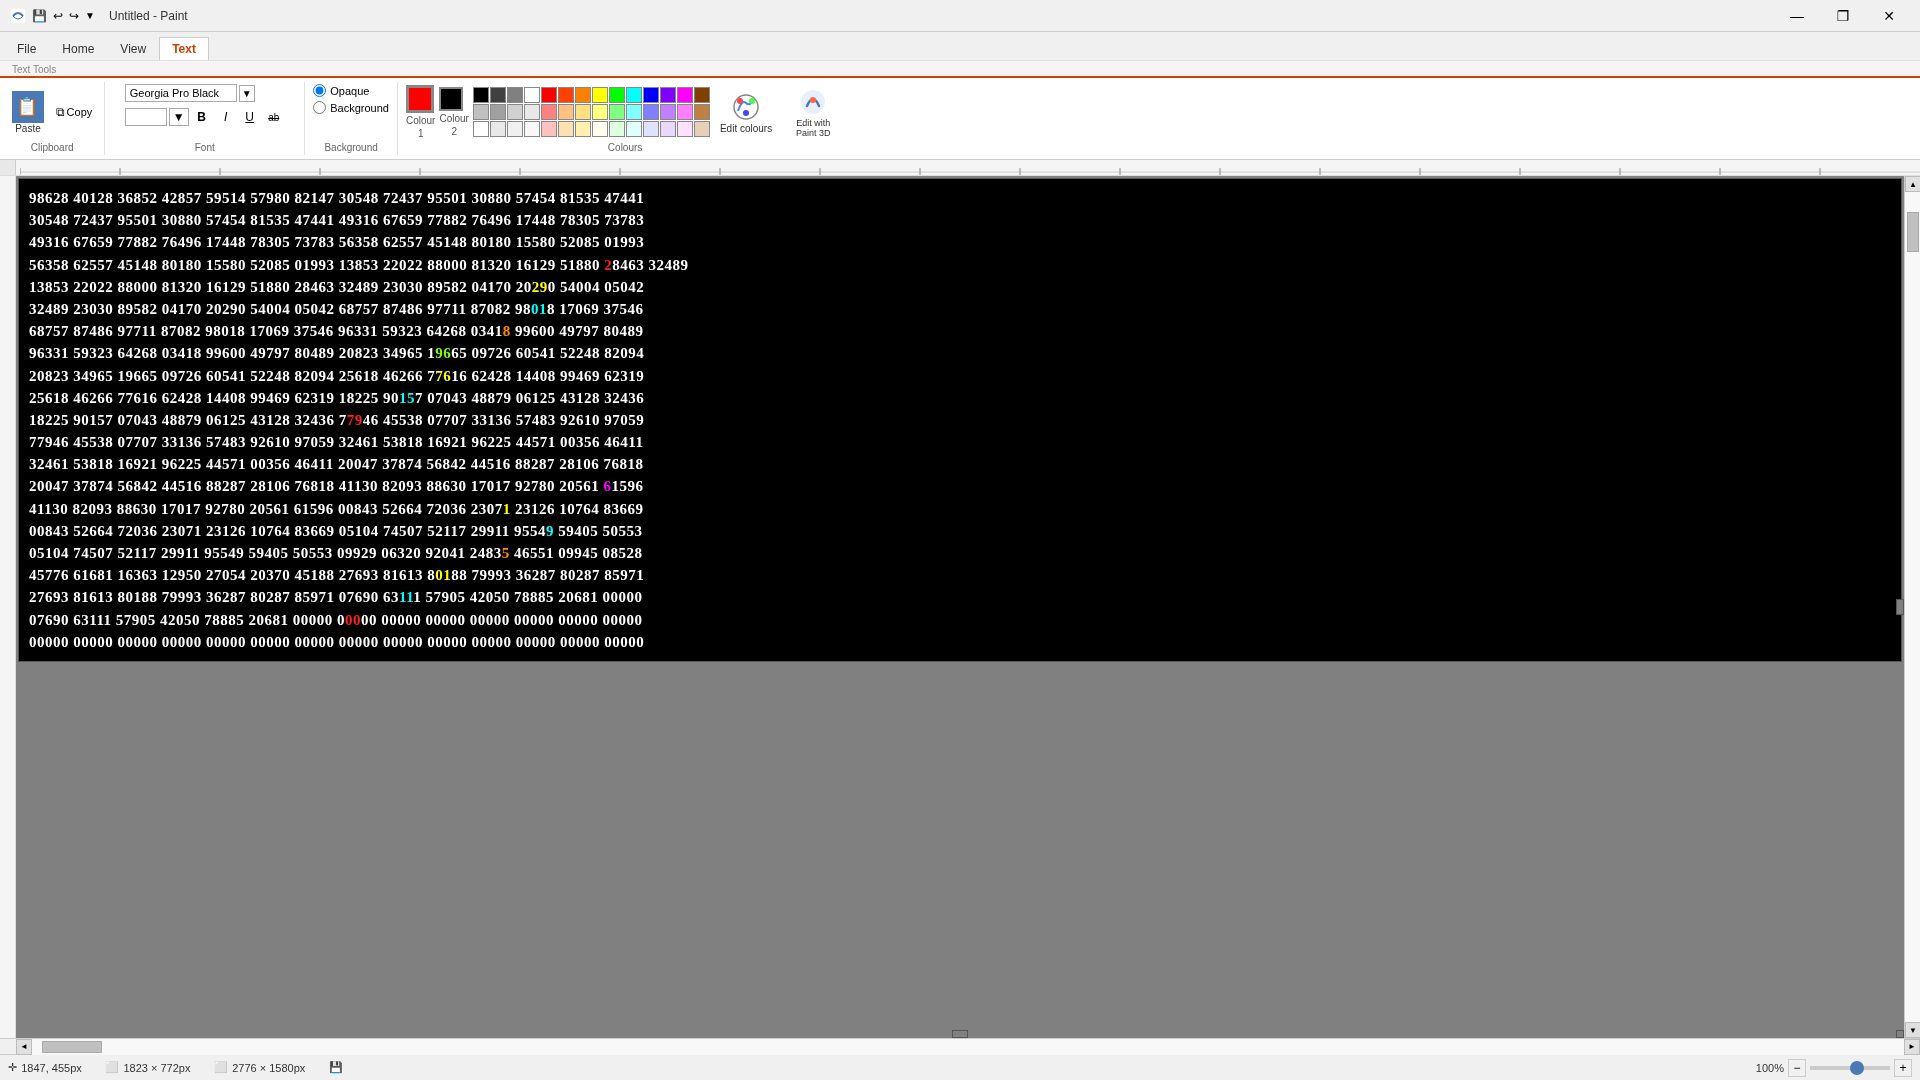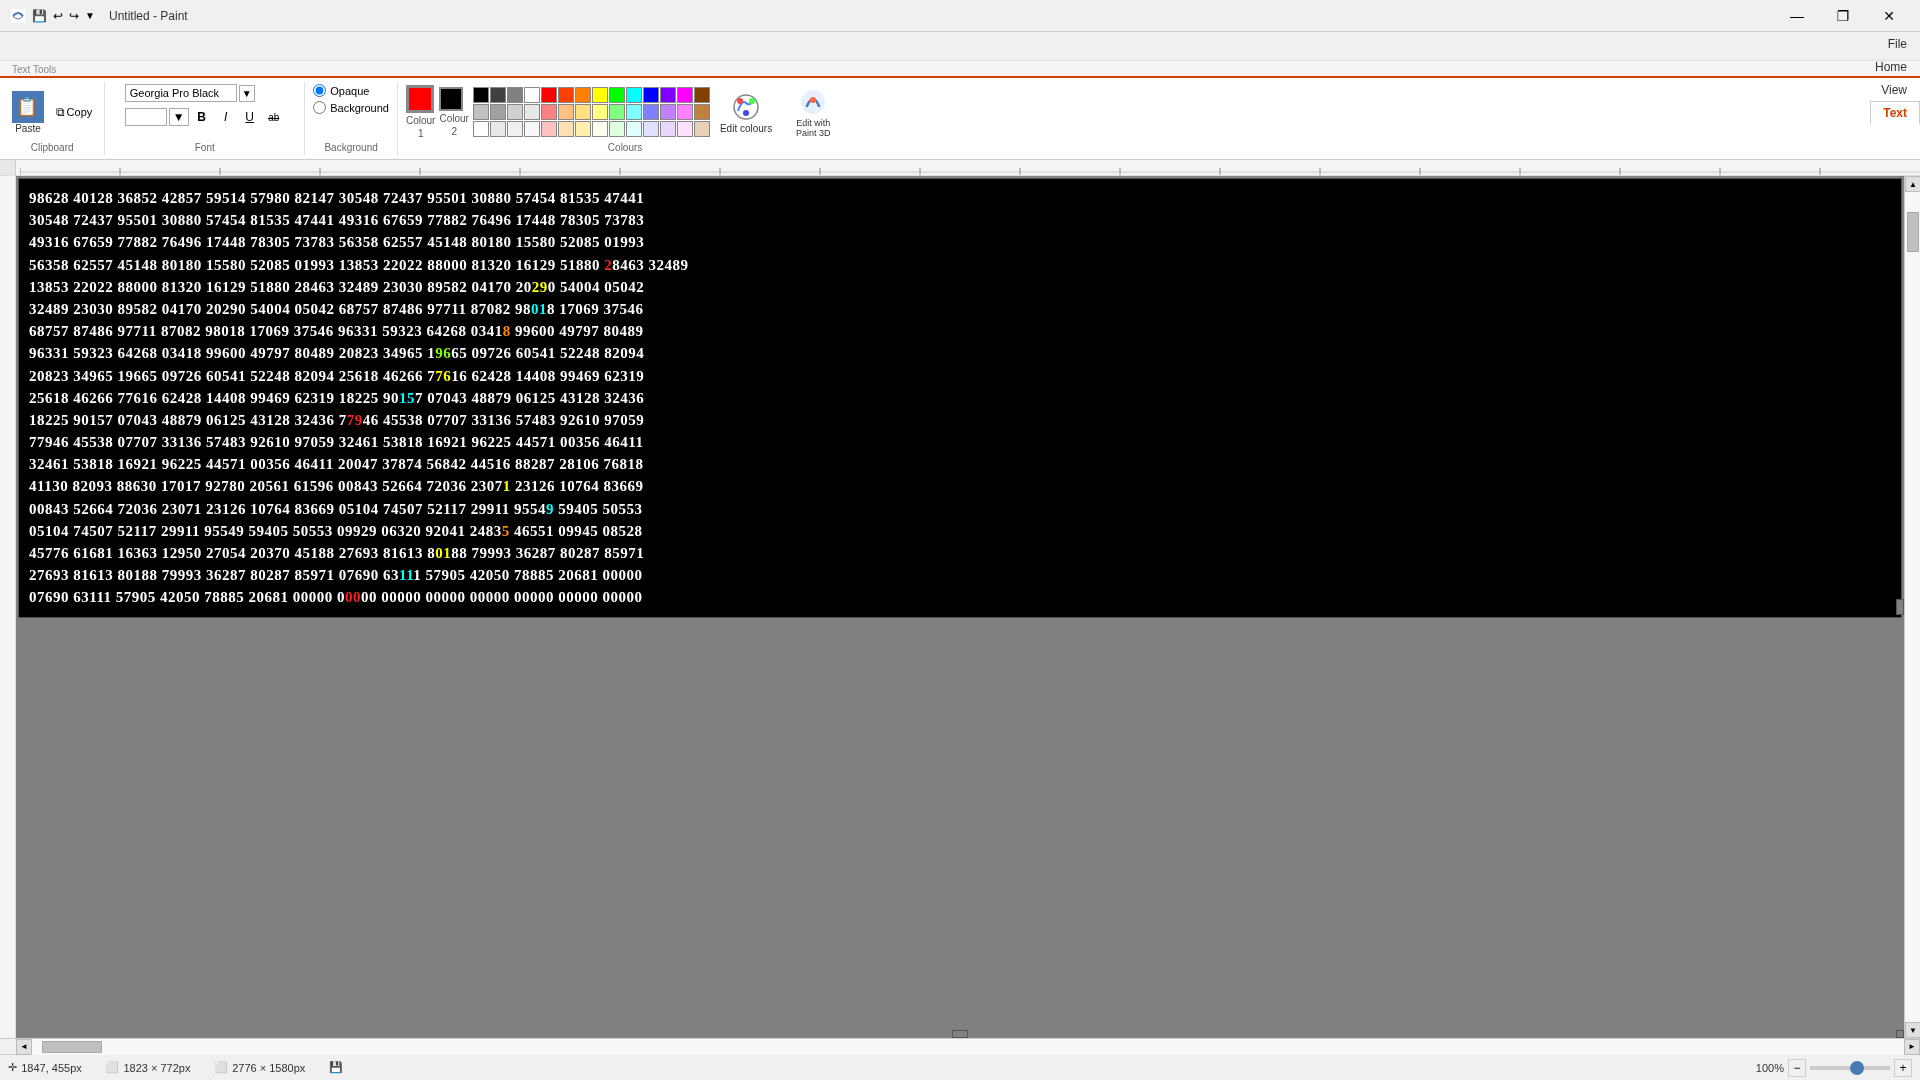--- a/index.html
+++ b/index.html
@@ -28,21 +28,20 @@
     
     .ribbon {
       background: #f0f0f0;
       border-bottom: 1px solid #ccc;
     }
     .ribbon-tabs {
       display: flex;
       height: 28px;
       align-items: flex-end;
       padding-left: 4px;
-      flex-direction: column;
     }
     .ribbon-tab {
       padding: 4px 12px;
       font-size: 12px;
       cursor: pointer;
       border: 1px solid transparent;
       border-bottom: none;
       background: transparent;
       color: #333;
     }
@@ -478,26 +477,28 @@
               <span class="line">56358 62557 45148 80180 15580 52085 01993 13853 22022 88000 81320 16129 51880<span style="color: rgb(255, 32, 32);"> 2</span>8463 32489</span>
               <span class="line">13853 22022 88000 81320 16129 51880 28463 32489 23030 89582 04170 20<span style="color: rgb(255, 255, 0);">29</span>0 54004 05042</span>
               <span class="line">32489 23030 89582 04170 20290 54004 05042 68757 87486 97711 87082 98<span style="color: rgb(0, 255, 255);">01</span>8 17069 37546</span>
               <span class="line">68757 87486 97711 87082 98018 17069 37546 96331 59323 64268 0341<span style="color: rgb(255, 136, 0);">8 </span>99600 49797 80489</span>
               <span class="line">96331 59323 64268 03418 99600 49797 80489 20823 34965 1<span style="color: rgb(128, 255, 0);">96</span>65 09726 60541 52248 82094</span>
               <span class="line">20823 34965 19665 09726 60541 52248 82094 25618 46266 7<span style="color: rgb(255, 255, 0);">76</span>16 62428 14408 99469 62319</span>
               <span class="line">25618 46266 77616 62428 14408 99469 62319 18225 90<span style="color: rgb(0, 255, 255);">15</span>7 07043 48879 06125 43128 32436</span>
               <span class="line">18225 90157 07043 48879 06125 43128 32436 7<span style="color: rgb(255, 32, 32);">79</span>46 45538 07707 33136 57483 92610 97059</span>
               <span class="line">77946 45538 07707 33136 57483 92610 97059 32461 53818 16921 96225 44571 00356 46411</span>
               <span class="line">32461 53818 16921 96225 44571 00356 46411 20047 37874 56842 44516 88287 28106 76818</span>
+              <span class="line">20047 37874 56842 44516 88287 28106 76818 41130 82093 88630 17017 92780 20561<span style="color: rgb(255, 0, 255);"> 6</span>1596</span>
               <span class="line">41130 82093 88630 17017 92780 20561 61596 00843 52664 72036 2307<span style="color: rgb(255, 255, 0);">1 </span>23126 10764 83669</span>
               <span class="line">00843 52664 72036 23071 23126 10764 83669 05104 74507 52117 29911 9554<span style="color: rgb(0, 255, 255);">9 </span>59405 50553</span>
               <span class="line">05104 74507 52117 29911 95549 59405 50553 09929 06320 92041 2483<span style="color: rgb(255, 136, 0);">5 </span>46551 09945 08528</span>
               <span class="line">45776 61681 16363 12950 27054 20370 45188 27693 81613 8<span style="color: rgb(255, 255, 0);">01</span>88 79993 36287 80287 85971</span>
               <span class="line">27693 81613 80188 79993 36287 80287 85971 07690 63<span style="color: rgb(0, 255, 255);">11</span>1 57905 42050 78885 20681 00000</span>
               <span class="line">07690 63111 57905 42050 78885 20681 00000 0<span style="color: rgb(255, 32, 32);">00</span>00 00000 00000 00000 00000 00000 00000</span>
+              <span class="line">00000 00000 00000 00000 00000 00000 00000 00000 00000 00000 00000 00000 00000 00000</span>
             </div>
         </div>
 
         <div style="position:absolute; right:0; top:50%; width:8px; height:16px; background:#808080; border:1px solid #555; cursor:ew-resize; transform:translateY(-50%);"></div>
         <div style="position:absolute; bottom:0; left:50%; width:16px; height:8px; background:#808080; border:1px solid #555; cursor:ns-resize; transform:translateX(-50%);"></div>
         <div style="position:absolute; right:0; bottom:0; width:8px; height:8px; background:#808080; border:1px solid #555; cursor:nwse-resize;"></div>
       </div>
 
       <div class="v-scrollbar" style="position:relative; width:16px; background:#f0f0f0; border-left:1px solid #ccc; display:flex; flex-direction:column;">
         <div class="scroll-btn">▲</div>

